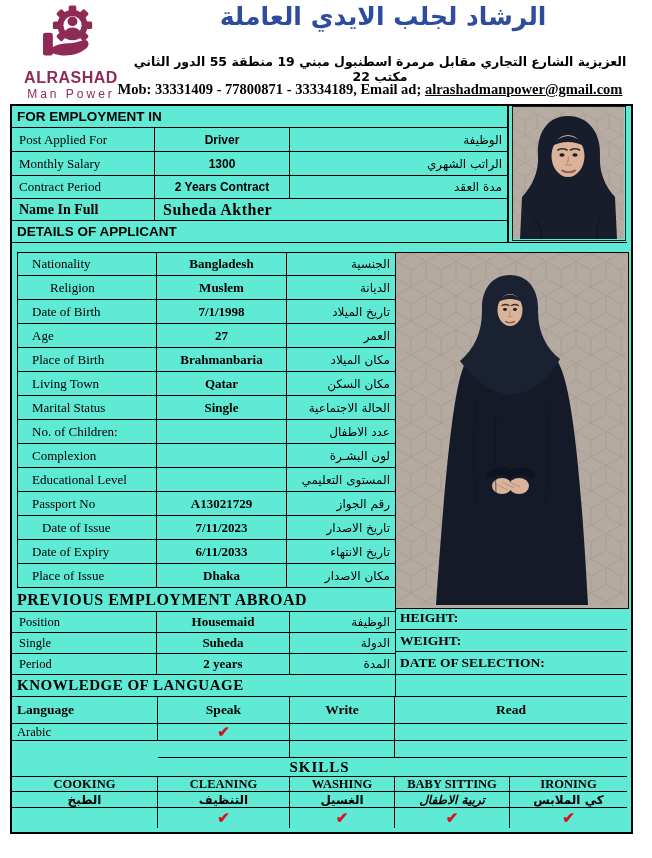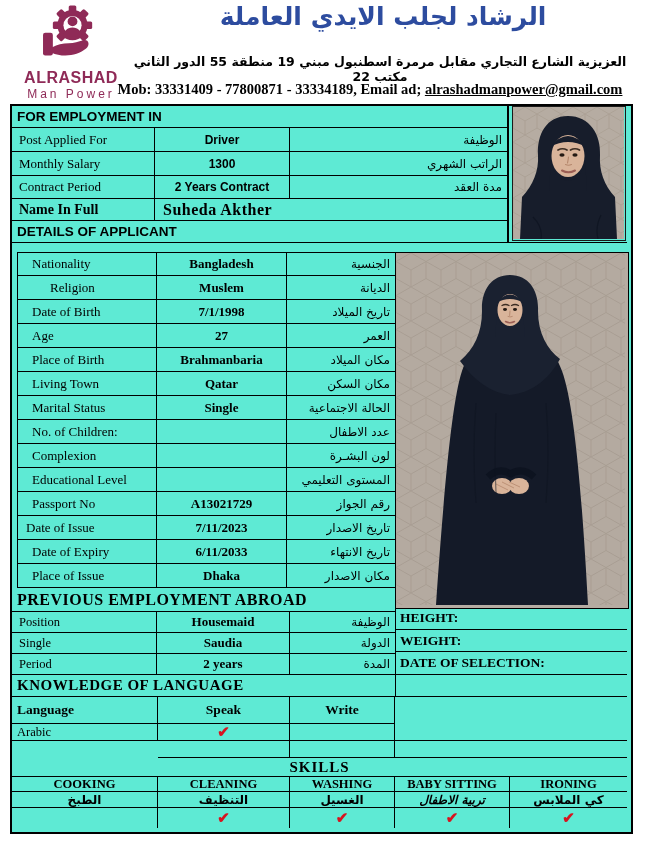--- a/index.html
+++ b/index.html
@@ -157,21 +157,21 @@
     <div class="cell ar bb" style="left:275px;top:338px;width:108px;height:24px;">لون البشـرة</div>
 
     <div class="cell lbl serif bl bb br" style="left:5px;top:362px;width:140px;height:24px;padding-left:14px;">Educational Level</div>
     <div class="cell val serif bb br" style="left:145px;top:362px;width:130px;height:24px;"></div>
     <div class="cell ar bb" style="left:275px;top:362px;width:108px;height:24px;">المستوى التعليمي</div>
 
     <div class="cell lbl serif bl bb br" style="left:5px;top:386px;width:140px;height:24px;padding-left:14px;">Passport No</div>
     <div class="cell val serif bb br" style="left:145px;top:386px;width:130px;height:24px;">A13021729</div>
     <div class="cell ar bb" style="left:275px;top:386px;width:108px;height:24px;">رقم الجواز</div>
 
-    <div class="cell lbl serif bl bb br" style="left:5px;top:410px;width:140px;height:24px;padding-left:8px;">Date of Issue</div>
+    <div class="cell lbl serif bl bb br" style="left:5px;top:410px;width:140px;height:24px;padding-left:24px;">Date of Issue</div>
     <div class="cell val serif bb br" style="left:145px;top:410px;width:130px;height:24px;">7/11/2023</div>
     <div class="cell ar bb" style="left:275px;top:410px;width:108px;height:24px;">تاريخ الاصدار</div>
 
     <div class="cell lbl serif bl bb br" style="left:5px;top:434px;width:140px;height:24px;padding-left:14px;">Date of Expiry</div>
     <div class="cell val serif bb br" style="left:145px;top:434px;width:130px;height:24px;">6/11/2033</div>
     <div class="cell ar bb" style="left:275px;top:434px;width:108px;height:24px;">تاريخ الانتهاء</div>
 
     <div class="cell lbl serif bl bb br" style="left:5px;top:458px;width:140px;height:24px;padding-left:14px;">Place of Issue</div>
     <div class="cell val serif bb br" style="left:145px;top:458px;width:130px;height:24px;">Dhaka</div>
     <div class="cell ar bb" style="left:275px;top:458px;width:108px;height:24px;">مكان الاصدار</div>
@@ -207,37 +207,38 @@
       </svg>
     </div>
 
     <div class="cell hdr-serif bb" style="left:0;top:482px;width:383px;height:24px;">PREVIOUS EMPLOYMENT ABROAD</div>
 
     <div class="cell lbl serif bb br" style="left:0;top:506px;width:145px;height:21px;font-size:12.5px;">Position</div>
     <div class="cell val serif bb br" style="left:145px;top:506px;width:133px;height:21px;">Housemaid</div>
     <div class="cell ar bb" style="left:278px;top:506px;width:105px;height:21px;">الوظيفة</div>
 
     <div class="cell lbl serif bb br" style="left:0;top:527px;width:145px;height:21px;font-size:12.5px;">Single</div>
-    <div class="cell val serif bb br" style="left:145px;top:527px;width:133px;height:21px;">Saudia</div>
+    <div class="cell val serif bb br" style="left:145px;top:527px;width:133px;height:21px;">Suheda</div>
     <div class="cell ar bb" style="left:278px;top:527px;width:105px;height:21px;">الدولة</div>
 
     <div class="cell lbl serif bb br" style="left:0;top:548px;width:145px;height:21px;font-size:12.5px;">Period</div>
     <div class="cell val serif bb br" style="left:145px;top:548px;width:133px;height:21px;">2 years</div>
     <div class="cell ar bb" style="left:278px;top:548px;width:105px;height:21px;">المدة</div>
 
     <div class="cell serif bl bb" style="left:383px;top:501px;width:232px;height:23px;font-weight:bold;font-size:13.5px;padding-left:4px;">HEIGHT:</div>
     <div class="cell serif bl bb" style="left:383px;top:524px;width:232px;height:22px;font-weight:bold;font-size:13.5px;padding-left:4px;">WEIGHT:</div>
     <div class="cell serif bl bb" style="left:383px;top:546px;width:232px;height:23px;font-weight:bold;font-size:13.5px;padding-left:4px;">DATE OF SELECTION:</div>
     <div class="cell bl bb" style="left:383px;top:569px;width:232px;height:22px;"></div>
 
     <div class="cell hdr-serif bb" style="left:0;top:569px;width:383px;height:22px;font-size:15px;">KNOWLEDGE OF LANGUAGE</div>
 
     <div class="cell serif bb br" style="left:0;top:591px;width:146px;height:27px;font-weight:bold;font-size:13.5px;padding-left:5px;">Language</div>
     <div class="cell serif center bb br" style="left:146px;top:591px;width:132px;height:27px;font-weight:bold;font-size:13.5px;">Speak</div>
     <div class="cell serif center bb br" style="left:278px;top:591px;width:105px;height:27px;font-weight:bold;font-size:13.5px;">Write</div>
+    <div class="cell serif center bb" style="left:383px;top:591px;width:232px;height:27px;font-weight:bold;font-size:13.5px;">Read</div>
 
     <div class="cell serif bb br" style="left:0;top:618px;width:146px;height:17px;font-size:12.5px;padding-left:5px;">Arabic</div>
     <div class="cell check bb br" style="left:146px;top:618px;width:132px;height:17px;">✔</div>
     <div class="cell check bb br" style="left:278px;top:618px;width:105px;height:17px;"></div>
     <div class="cell check bb" style="left:383px;top:618px;width:232px;height:17px;"></div>
 
     <div class="cell check bb br" style="left:146px;top:635px;width:132px;height:17px;"></div>
     <div class="cell check bb br" style="left:278px;top:635px;width:105px;height:17px;"></div>
     <div class="cell check bb" style="left:383px;top:635px;width:232px;height:17px;"></div>
 

